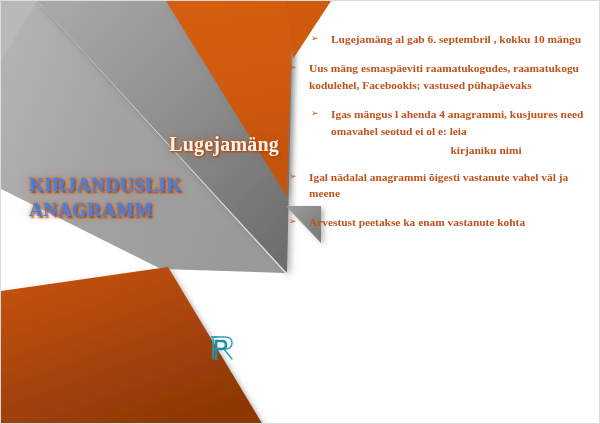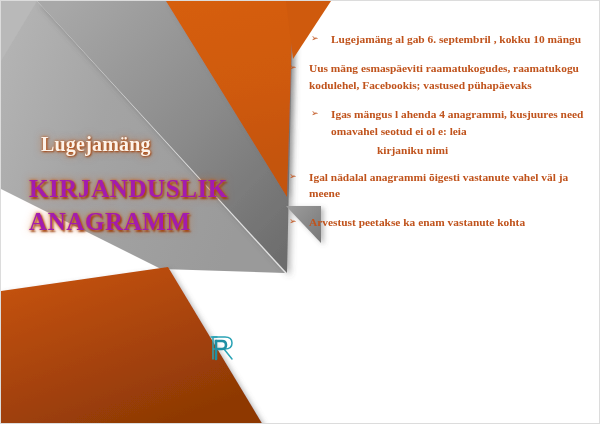--- a/index.html
+++ b/index.html
@@ -44,26 +44,27 @@
     font-size: 20px;
     font-weight: bold;
     color: #fdf3ea;
     letter-spacing: 0.2px;
     text-shadow:
        0 0 3px rgba(200,85,15,0.95),
        1px 1px 2px rgba(140,55,10,0.85),
        0 0 8px rgba(210,90,15,0.55);
     margin: 0 0 16px 12px;
     white-space: nowrap;
+    text-align: right;
   }
   #title-main {
     font-family: "Liberation Serif", serif;
-    font-size: 25px;
-    font-weight: bold;
-    color: #a21caf;
+    font-size: 19px;
+    font-weight: bold;
+    color: #3b82f6;
     line-height: 1.33;
     letter-spacing: 0.6px;
     text-shadow:
        0 0 3px rgba(200,85,15,0.95),
        1.5px 1.5px 2px rgba(150,58,8,0.9),
        0 0 9px rgba(215,95,18,0.6);
     margin: 0;
   }
   #title-main .tl { display: block; white-space: nowrap; }
 
@@ -120,20 +121,21 @@
 
   .sublist {
     margin: 0;
     padding: 0 0 0 88px;
     list-style: none;
     font-family: "Liberation Serif", serif;
     font-weight: bold;
     font-size: 11.4px;
     line-height: 1.62;
     color: #c0531c;
+    text-align: center;
   }
   .sublist li { margin: 0; }
 
   .gap-sm { height: 9px; }
 </style>
 </head>
 <body>
 
 <div id="slide">
 

